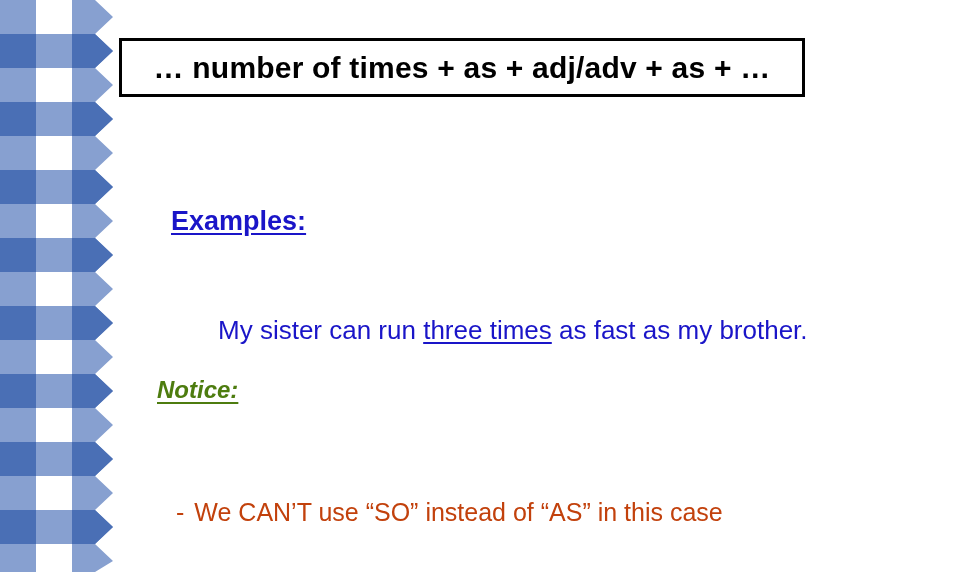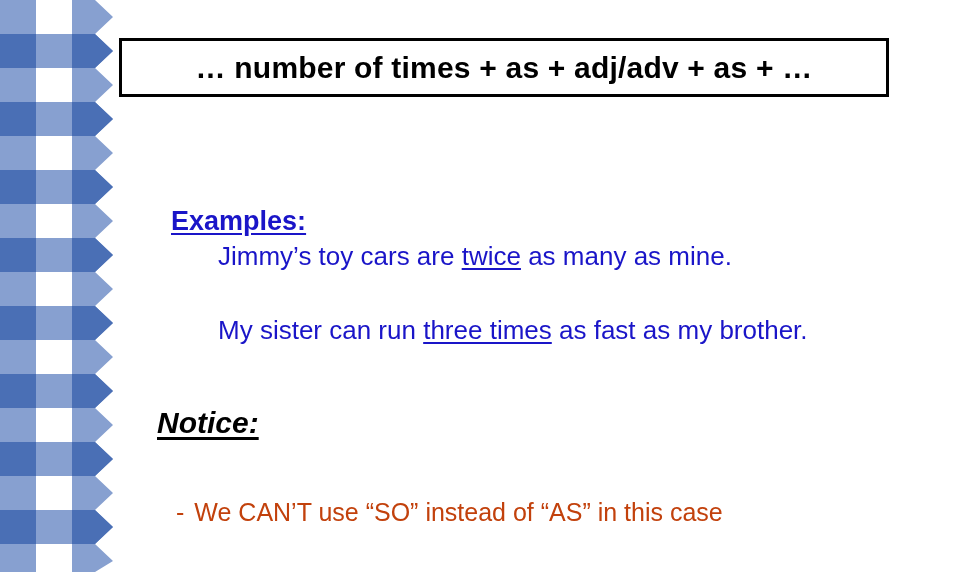--- a/index.html
+++ b/index.html
@@ -24,21 +24,21 @@
     height: 572px;
     overflow: hidden;
   }
   #side-border svg { display: block; }
 
   
   #title-banner {
     position: absolute;
     left: 119px;
     top: 38px;
-    width: 770px;
+    width: 686px;
     height: 59px;
     box-sizing: border-box;
     border: 3px solid #000000;
     background: #ffffff;
     display: flex;
     align-items: center;
     justify-content: center;
   }
   #title-text {
     font-family: "Liberation Sans", sans-serif;
@@ -80,25 +80,25 @@
     line-height: 1.45;
   }
   #example-1 { top: 238px; }
   #example-2 { top: 312px; width: 640px; white-space: normal; }
 
   .u { text-decoration: underline; text-underline-offset: 3px; }
 
   #notice-heading {
     position: absolute;
     left: 157px;
-    top: 406px;
-    font-size: 30px;
+    top: 376px;
+    font-size: 24px;
     font-weight: bold;
     font-style: italic;
-    color: #000000;
+    color: #4d7c0f;
     text-decoration: underline;
     text-underline-offset: 4px;
     white-space: nowrap;
   }
 
   #notice-item {
     position: absolute;
     left: 176px;
     top: 498px;
     font-size: 25px;
@@ -168,23 +168,20 @@
 </div>
 
 <div id="title-banner">
   <div id="title-text">… number of times + as + adj/adv + as + …</div>
 </div>
 
 <div id="content">
 
   <div id="examples-heading">Examples:</div>
 
-  <div id="example-1" class="example-line">
-    <span>Jimmy’s toy cars are </span><span class="u">twice</span><span> as many as mine.</span>
-  </div>
 
   <div id="example-2" class="example-line">
     <span>My sister can run </span><span class="u">three times</span><span> as fast as my brother.</span>
   </div>
 
   <div id="notice-heading">Notice:</div>
 
   <div id="notice-item">
     <span class="dash">-</span><span>We CAN’T use “SO” instead of “AS” in this case</span>
   </div>

